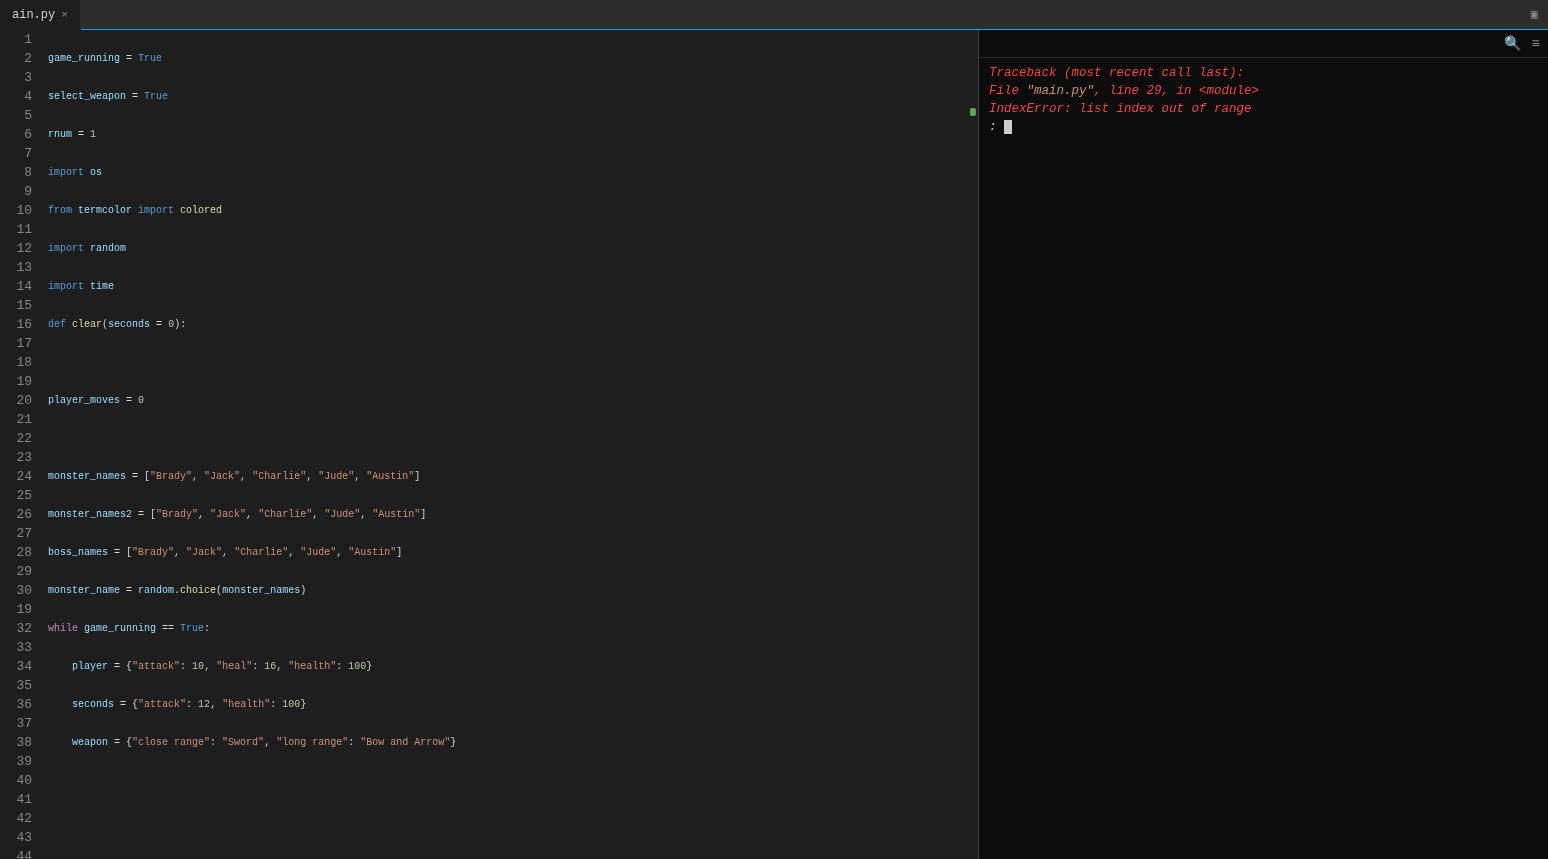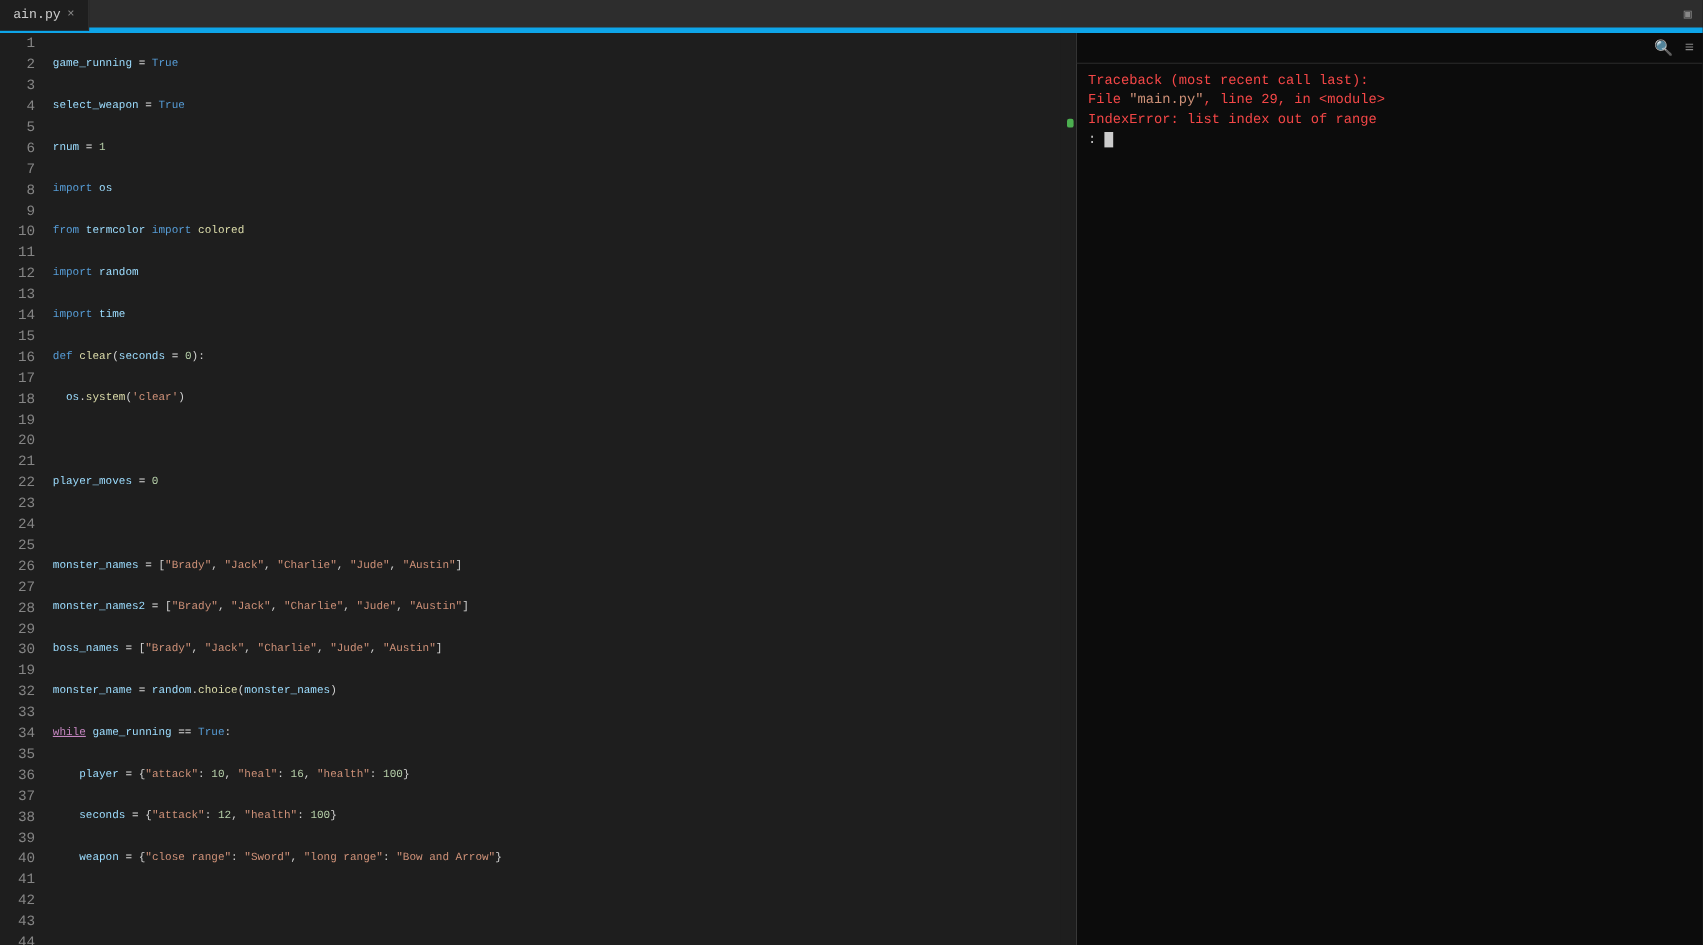--- a/index.html
+++ b/index.html
@@ -14,21 +14,21 @@
       display: flex;
       flex-direction: column;
     }
 
     
     .tab-bar {
       background: #2d2d2d;
       display: flex;
       align-items: center;
       height: 30px;
-      border-bottom: 5px solid #0ea5e9;
+      border-bottom: 1px solid #0ea5e9;
       flex-shrink: 0;
     }
     .tab {
       display: flex;
       align-items: center;
       padding: 0 12px;
       height: 30px;
       background: #1e1e1e;
       color: #ccc;
       font-size: 12px;
@@ -132,25 +132,26 @@
       height: 28px;
       gap: 10px;
     }
 
     .terminal-content {
       flex: 1;
       padding: 6px 10px;
       overflow: auto;
       font-size: 12.5px;
       line-height: 18px;
+      font-style: italic;
     }
 
     
     .kw { color: #569cd6; } 
-    .kw2 { color: #c586c0; text-decoration: underline; } 
+    .kw2 { color: #c586c0; } 
     .fn { color: #dcdcaa; } 
     .str { color: #ce9178; } 
     .num { color: #b5cea8; } 
     .var { color: #9cdcfe; } 
     .op { color: #d4d4d4; } 
     .param { color: #9cdcfe; } 
     .bool { color: #569cd6; } 
 
     
     .term-error { color: #f44747; }
@@ -239,21 +240,20 @@
     </div>
     <div class="code-content">
 <span class="code-line"><span class="var">game_running</span> <span class="op">=</span> <span class="bool">True</span></span>
 <span class="code-line"><span class="var">select_weapon</span> <span class="op">=</span> <span class="bool">True</span></span>
 <span class="code-line"><span class="var">rnum</span> <span class="op">=</span> <span class="num">1</span></span>
 <span class="code-line"><span class="kw">import</span> <span class="var">os</span></span>
 <span class="code-line"><span class="kw">from</span> <span class="var">termcolor</span> <span class="kw">import</span> <span class="fn">colored</span></span>
 <span class="code-line"><span class="kw">import</span> <span class="var">random</span></span>
 <span class="code-line"><span class="kw">import</span> <span class="var">time</span></span>
 <span class="code-line"><span class="kw">def</span> <span class="fn">clear</span>(<span class="param">seconds</span> <span class="op">=</span> <span class="num">0</span>):</span>
-<span class="code-line">  <span class="var">os</span>.<span class="fn">system</span>(<span class="str">'clear'</span>)</span>
 <span class="code-line"> </span>
 <span class="code-line"><span class="var">player_moves</span> <span class="op">=</span> <span class="num">0</span></span>
 <span class="code-line"> </span>
 <span class="code-line"><span class="var">monster_names</span> <span class="op">=</span> [<span class="str">"Brady"</span>, <span class="str">"Jack"</span>, <span class="str">"Charlie"</span>, <span class="str">"Jude"</span>, <span class="str">"Austin"</span>]</span>
 <span class="code-line"><span class="var">monster_names2</span> <span class="op">=</span> [<span class="str">"Brady"</span>, <span class="str">"Jack"</span>, <span class="str">"Charlie"</span>, <span class="str">"Jude"</span>, <span class="str">"Austin"</span>]</span>
 <span class="code-line"><span class="var">boss_names</span> <span class="op">=</span> [<span class="str">"Brady"</span>, <span class="str">"Jack"</span>, <span class="str">"Charlie"</span>, <span class="str">"Jude"</span>, <span class="str">"Austin"</span>]</span>
 <span class="code-line"><span class="var">monster_name</span> <span class="op">=</span> <span class="var">random</span>.<span class="fn">choice</span>(<span class="var">monster_names</span>)</span>
 <span class="code-line"><span class="kw2">while</span> <span class="var">game_running</span> <span class="op">==</span> <span class="bool">True</span>:</span>
 <span class="code-line">    <span class="var">player</span> <span class="op">=</span> {<span class="str">"attack"</span>: <span class="num">10</span>, <span class="str">"heal"</span>: <span class="num">16</span>, <span class="str">"health"</span>: <span class="num">100</span>}</span>
 <span class="code-line">    <span class="var">seconds</span> <span class="op">=</span> {<span class="str">"attack"</span>: <span class="num">12</span>, <span class="str">"health"</span>: <span class="num">100</span>}</span>

